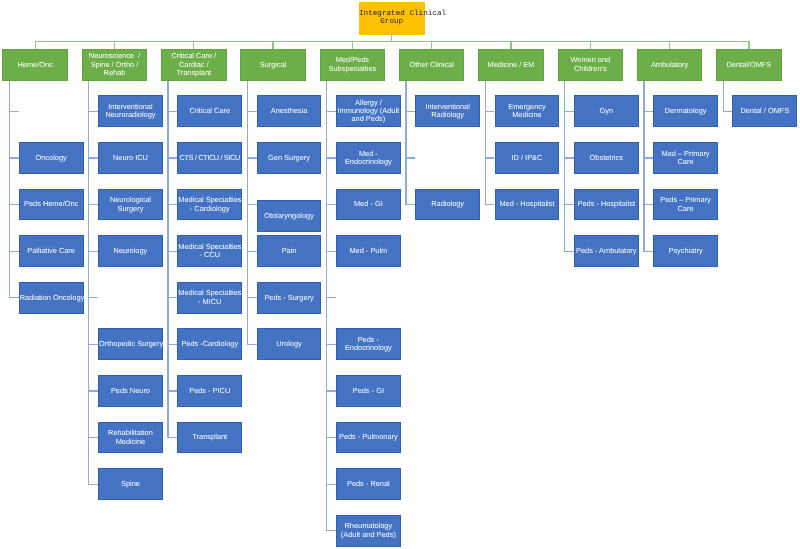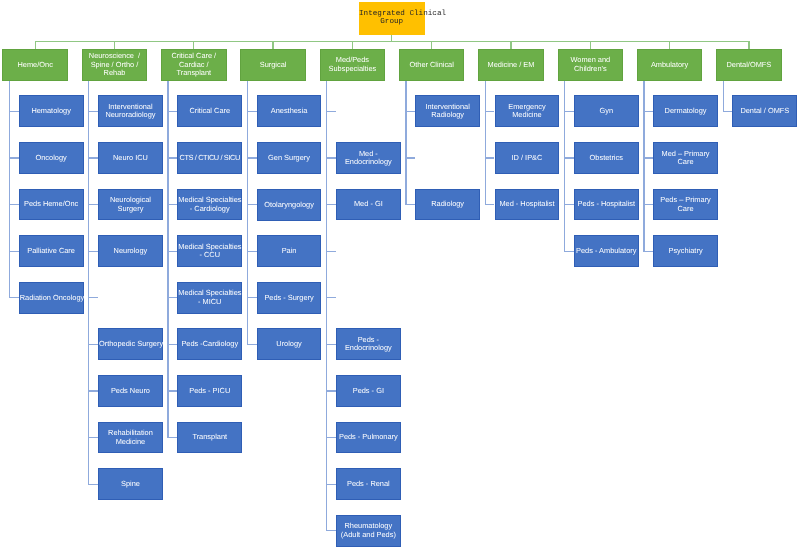--- a/index.html
+++ b/index.html
@@ -141,25 +141,20 @@
       <div class="txt">
         <span class="ln">Integrated Clinical</span>
         <span class="ln">Group</span>
       </div>
     </div>
   <div class="node branch-node" style="left:2.40px;top:48.80px;width:65.60px;height:31.80px">
       <div class="txt">
         <span class="ln">Heme/Onc</span>
       </div>
     </div>
-  <div class="node leaf-node" style="left:18.70px;top:95.40px;width:64.90px;height:31.90px">
-      <div class="txt">
-        <span class="ln">Hematology</span>
-      </div>
-    </div>
   <div class="node leaf-node" style="left:18.70px;top:142.00px;width:64.90px;height:31.90px">
       <div class="txt">
         <span class="ln">Oncology</span>
       </div>
     </div>
   <div class="node leaf-node" style="left:18.70px;top:188.60px;width:64.90px;height:31.90px">
       <div class="txt">
         <span class="ln">Peds Heme/Onc</span>
       </div>
     </div>
@@ -281,21 +276,21 @@
   <div class="node leaf-node" style="left:256.60px;top:95.40px;width:64.90px;height:31.90px">
       <div class="txt">
         <span class="ln">Anesthesia</span>
       </div>
     </div>
   <div class="node leaf-node" style="left:256.60px;top:142.00px;width:64.90px;height:31.90px">
       <div class="txt">
         <span class="ln">Gen Surgery</span>
       </div>
     </div>
-  <div class="node leaf-node" style="left:256.60px;top:189px;width:64.90px;height:31.90px">
+  <div class="node leaf-node" style="left:256.60px;top:200px;width:64.90px;height:31.90px">
       <div class="txt">
         <span class="ln">Otolaryngology</span>
       </div>
     </div>
   <div class="node leaf-node" style="left:256.60px;top:281.80px;width:64.90px;height:31.90px">
       <div class="txt">
         <span class="ln">Peds - Surgery</span>
       </div>
     </div>
   <div class="node leaf-node" style="left:256.60px;top:235.20px;width:64.90px;height:31.90px">
@@ -307,29 +302,41 @@
       <div class="txt">
         <span class="ln">Urology</span>
       </div>
     </div>
   <div class="node branch-node" style="left:319.60px;top:48.80px;width:65.60px;height:31.80px">
       <div class="txt">
         <span class="ln">Med/Peds</span>
         <span class="ln">Subspecialties</span>
       </div>
     </div>
+  <div class="node leaf-node" style="left:335.90px;top:95.40px;width:64.90px;height:31.90px">
+      <div class="txt">
+        <span class="ln">Allergy /</span>
+        <span class="ln">Immunology (Adult</span>
+        <span class="ln">and Peds)</span>
+      </div>
+    </div>
   <div class="node leaf-node" style="left:335.90px;top:142.00px;width:64.90px;height:31.90px">
       <div class="txt">
         <span class="ln">Med -</span>
         <span class="ln">Endocrinology</span>
       </div>
     </div>
   <div class="node leaf-node" style="left:335.90px;top:188.60px;width:64.90px;height:31.90px">
       <div class="txt">
         <span class="ln">Med - GI</span>
+      </div>
+    </div>
+  <div class="node leaf-node" style="left:335.90px;top:235.20px;width:64.90px;height:31.90px">
+      <div class="txt">
+        <span class="ln">Med - Pulm</span>
       </div>
     </div>
   <div class="node leaf-node" style="left:335.90px;top:328.40px;width:64.90px;height:31.90px">
       <div class="txt">
         <span class="ln">Peds -</span>
         <span class="ln">Endocrinology</span>
       </div>
     </div>
   <div class="node leaf-node" style="left:335.90px;top:375.00px;width:64.90px;height:31.90px">
       <div class="txt">

